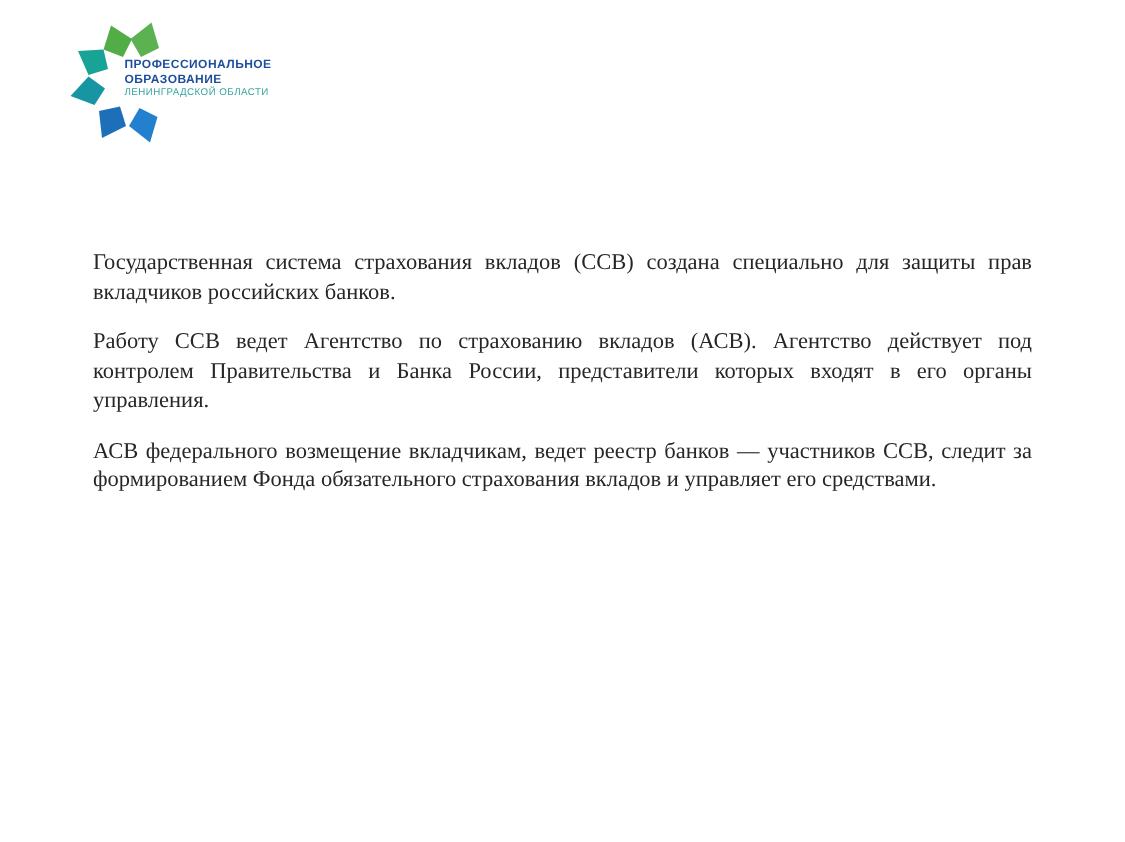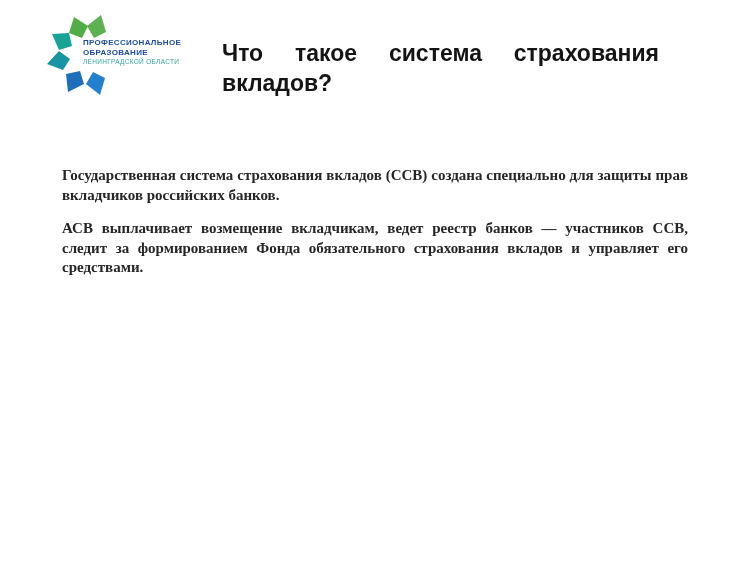--- a/index.html
+++ b/index.html
@@ -56,21 +56,20 @@
   .body-text {
     position: absolute;
     left: 62px;
     top: 166px;
     width: 626px;
     font-family: "Liberation Serif", serif;
     font-size: 15px;
     line-height: 19.5px;
     color: #262626;
     text-align: justify;
-    font-weight: bold;
   }
   .body-text p { margin: 0 0 14px 0; }
 
   
   .page-number {
     position: absolute;
     left: 688px;
     top: 521px;
     width: 20px;
     text-align: center;
@@ -94,25 +93,22 @@
       <polygon points="23,84 39,76 35,63 21,66" stroke-linejoin="round" fill="#1c6fb8"></polygon>
       <polygon points="55,87 60,70 48,64 41,76" stroke-linejoin="round" fill="#2380ce"></polygon>
     </svg>
     <div class="logo-text">
       <div class="logo-line1">ПРОФЕССИОНАЛЬНОЕ</div>
       <div class="logo-line2">ОБРАЗОВАНИЕ</div>
       <div class="logo-line3">ЛЕНИНГРАДСКОЙ ОБЛАСТИ</div>
     </div>
   </div>
 
-  <div class="title">
-    <div class="title-line1">Что такое система страхования</div>
-    <div class="title-line2">вкладов?</div>
-  </div>
 
   <div class="body-text">
     <p>Государственная система страхования вкладов (ССВ) создана специально для защиты прав вкладчиков российских банков.</p>
-    <p>АСВ выплачивает возмещение вкладчикам, ведет реестр банков — участников ССВ, следит за формированием Фонда обязательного страхования вкладов и управляет его средствами.</p>
+    <p>Работу ССВ ведет Агентство по страхованию вкладов (АСВ). Агентство действует под контролем Правительства и Банка России, представители которых входят в его органы управления.</p>
+    <p>АСВ федерального возмещение вкладчикам, ведет реестр банков — участников ССВ, следит за формированием Фонда обязательного страхования вкладов и управляет его средствами.</p>
   </div>
 
   <div class="page-number">2</div>
 
 </div>
 
 </body></html>

